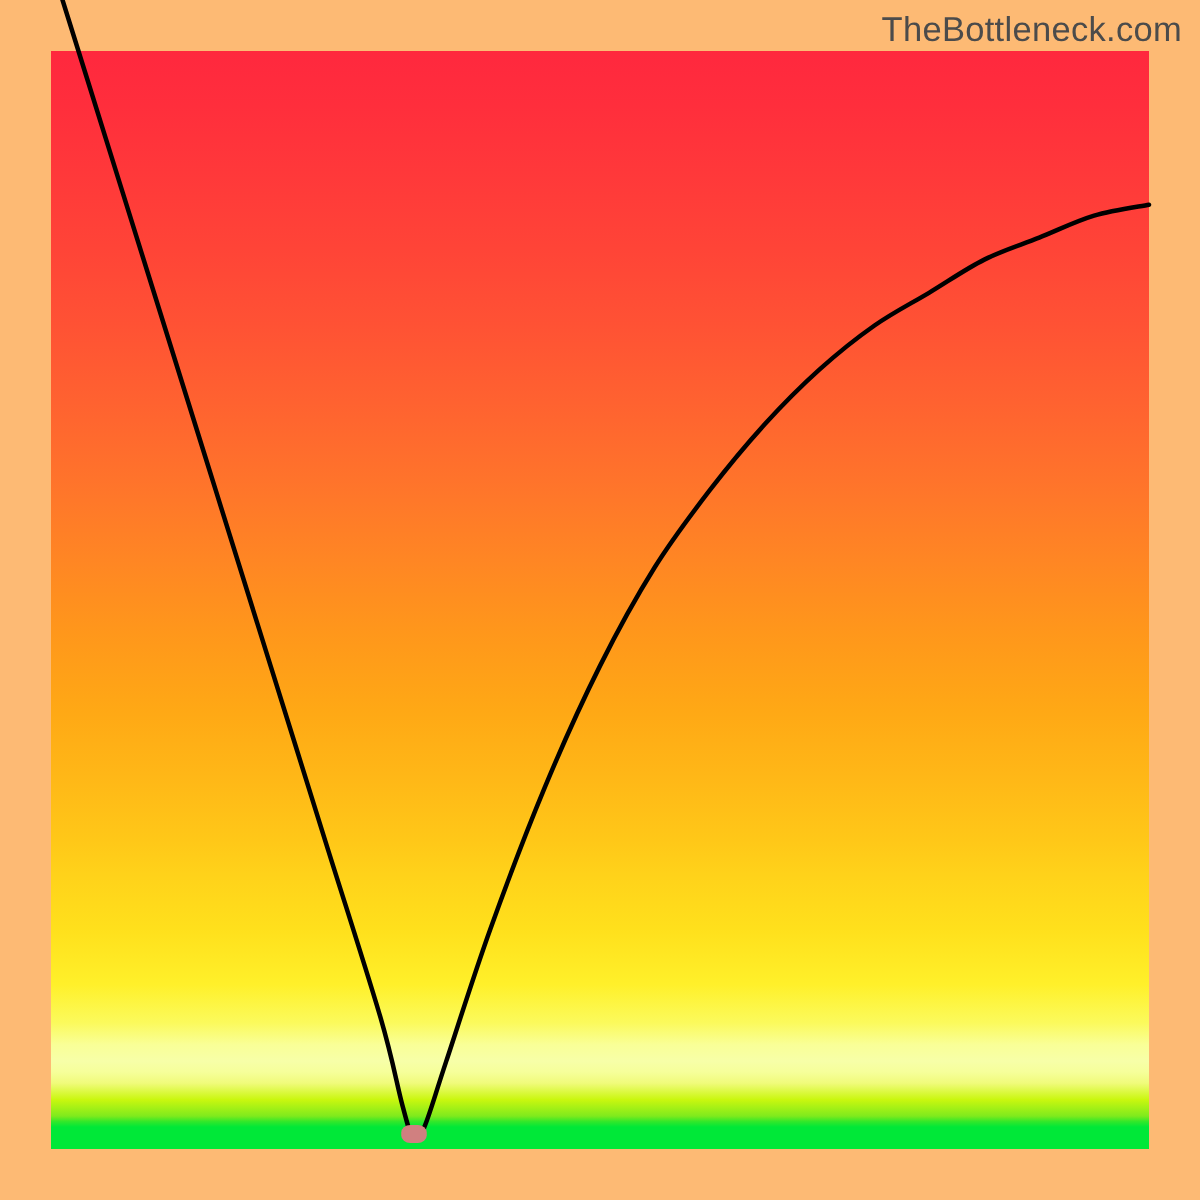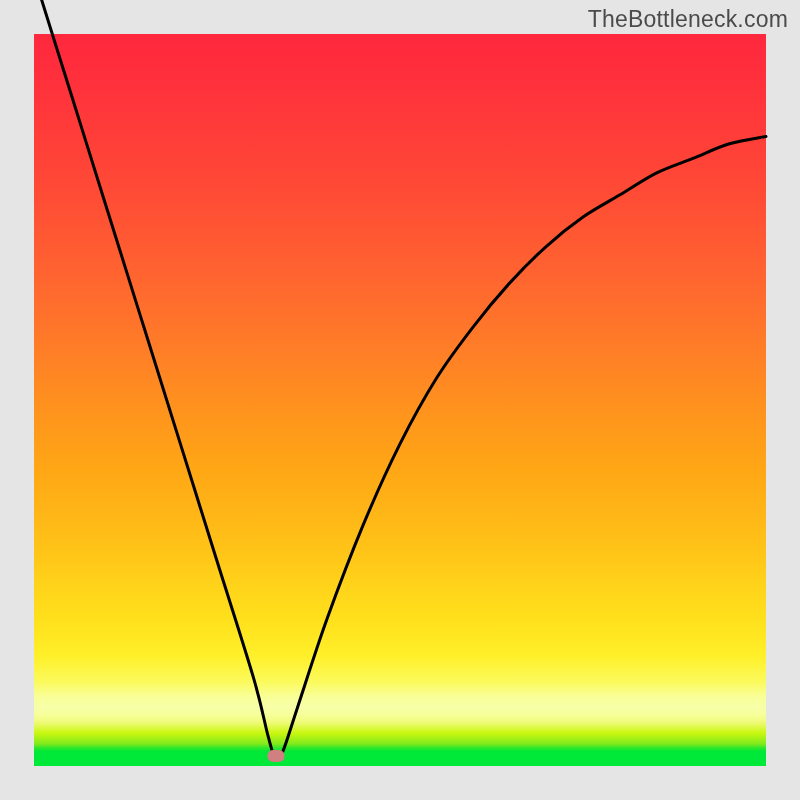--- a/index.html
+++ b/index.html
@@ -8,21 +8,21 @@
     width: 800px;
     height: 800px;
     background: #000;
     position: relative;
     overflow: hidden;
     font-family: Arial, Helvetica, sans-serif;
   }
   .outer {
     position: absolute;
     inset: 0;
-    background: #e5e5e5;
+    background: #fdba74;
   }
   .plot-area {
     position: absolute;
     left: 34px;
     top: 34px;
     width: 732px;
     height: 732px;
     
     background: linear-gradient(to top,
       #00e838 0%,

